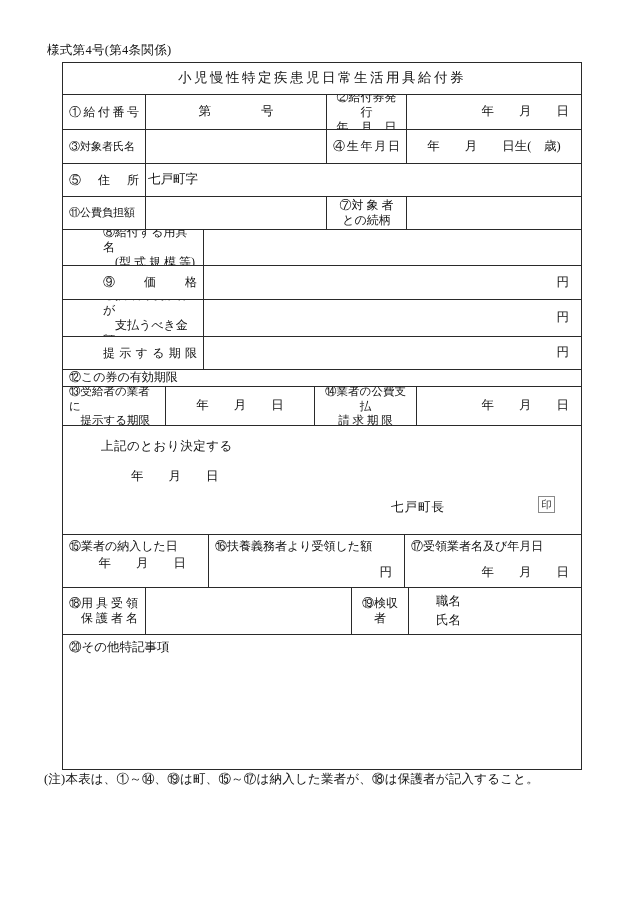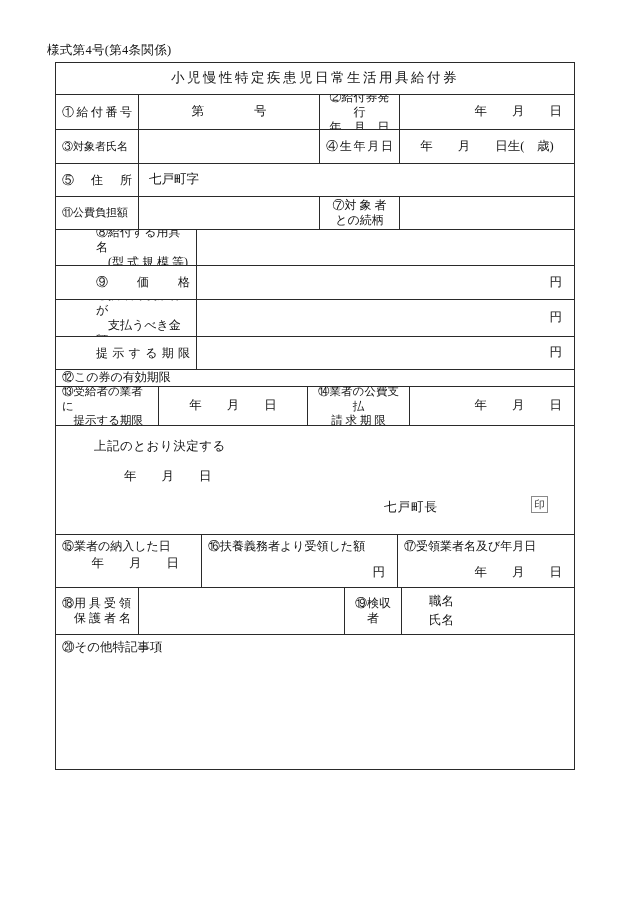--- a/index.html
+++ b/index.html
@@ -3,21 +3,21 @@
 <meta charset="utf-8">
 <style>
   html,body{margin:0;padding:0;}
   body{
     width:630px;height:903px;background:#ffffff;
     font-family:"Liberation Serif","DejaVu Serif",serif;
     color:#111;
   }
   .sheet{position:relative;width:630px;height:903px;background:#fff;overflow:hidden;}
   .form-no{position:absolute;left:47px;top:42px;font-size:12.5px;letter-spacing:.3px;}
-  .grid{position:absolute;left:55px;top:62px;width:520px;border:1px solid #2a2a2a;box-sizing:border-box;background:#fff;}
+  .grid{position:absolute;left:62px;top:62px;width:520px;border:1px solid #2a2a2a;box-sizing:border-box;background:#fff;}
   .row{display:flex;box-sizing:border-box;}
   .grid > .row + .row{border-top:1px solid #2a2a2a;}
   .cell{
     display:flex;align-items:center;box-sizing:border-box;
     border-left:1px solid #2a2a2a;
     font-size:12.5px;line-height:1.25;
     padding:2px 6px;overflow:hidden;
   }
   .cell:first-child{border-left:none;}
   
@@ -51,21 +51,21 @@
   .dec-line1{position:absolute;left:38px;top:13px;font-size:12.5px;letter-spacing:.5px;}
   .dec-date{position:absolute;left:68px;top:43px;font-size:12.5px;}
   .dec-signer{position:absolute;left:328px;top:74px;font-size:12.5px;letter-spacing:1px;}
   .seal{
     position:absolute;right:26px;top:70px;width:17px;height:17px;
     border:1px solid #8a8a8a;display:flex;align-items:center;justify-content:center;
     font-size:10.5px;color:#333;box-sizing:border-box;
   }
   .footnote{position:absolute;left:44px;top:771px;font-size:12.5px;letter-spacing:.2px;}
   .pr12{padding-right:12px;}
-  .pl10{padding-left:10px;}
+  .pl10{padding-left:2px;}
 </style>
 </head>
 <body>
 
 <div class="sheet">
 
   <div class="form-no">様式第4号(第4条関係)</div>
 
   <div class="grid">
 
@@ -180,14 +180,15 @@
       <div class="cell cw173 names">職名
 氏名</div>
     </div>
 
     <div class="row h135">
       <div class="cell full top-left">⑳その他特記事項</div>
     </div>
 
   </div>
 
+  <div class="footnote">(注)本表は、①～⑭、⑲は町、⑮～⑰は納入した業者が、⑱は保護者が記入すること。</div>
 
 </div>
 
 </body></html>

